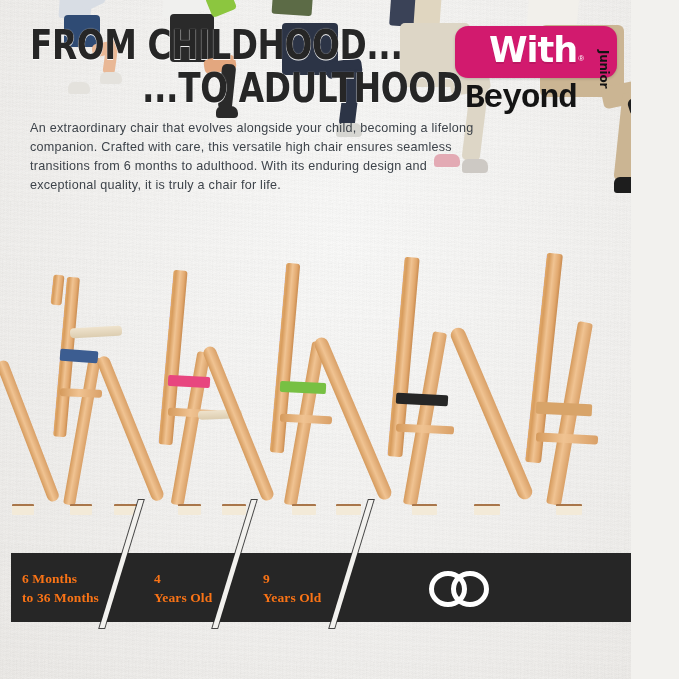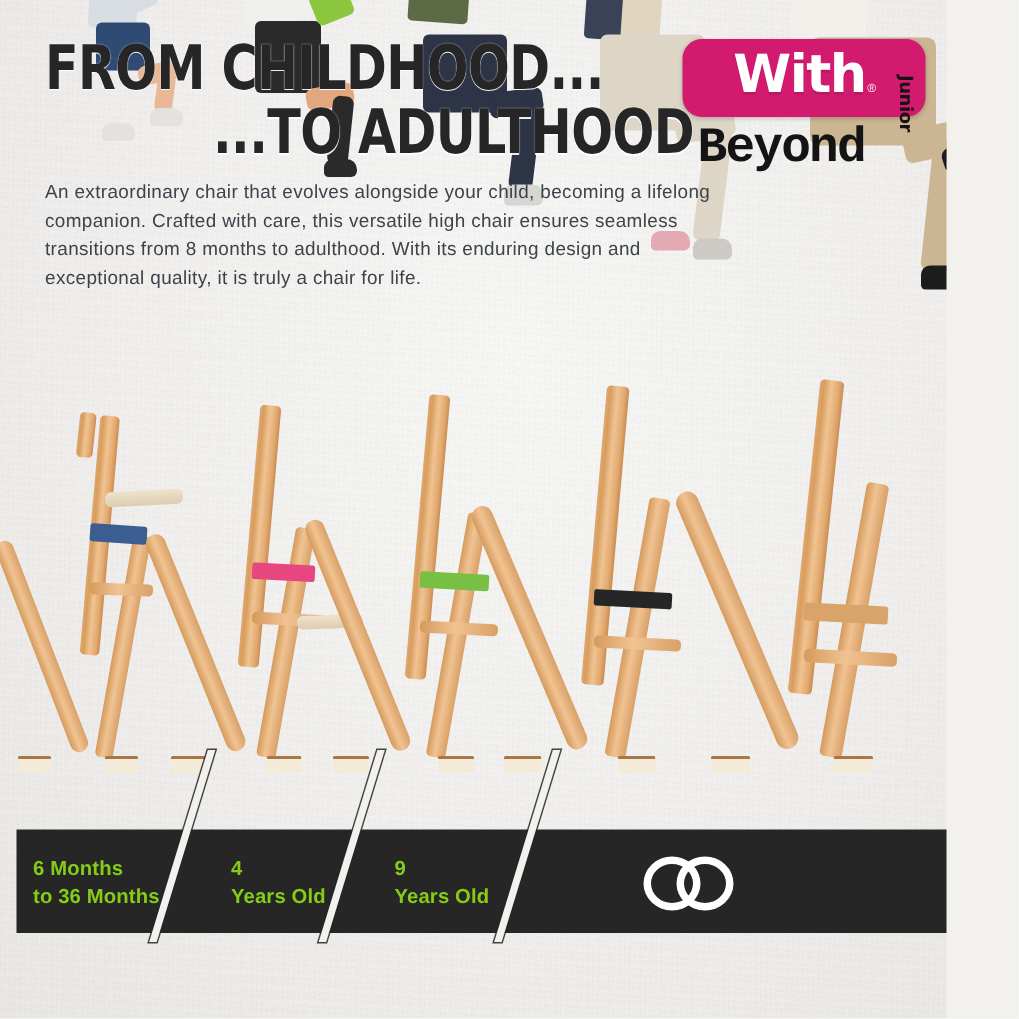--- a/index.html
+++ b/index.html
@@ -90,22 +90,22 @@
   
   .p{position:absolute;}
   .torso{position:absolute;border-radius:6px 6px 3px 3px;}
   .arm{position:absolute;border-radius:5px;}
   .leg2{position:absolute;border-radius:5px;}
   .shoe{position:absolute;border-radius:6px 7px 4px 3px;}
 
   
   #timeline{position:absolute;left:11px;top:553px;width:657px;height:69px;background:#262626;z-index:5;}
   .tl-label{
-    position:absolute;color:#84cc16;
-    font-family:Liberation Sans, sans-serif;
+    position:absolute;color:#f97316;
+    font-family:Liberation Serif, serif;
     font-weight:bold;font-size:13.5px;line-height:1.42;
     letter-spacing:.1px;white-space:pre-line;
   }
   .slash{
     position:absolute;width:5px;background:#f2f1ee;z-index:6;
     transform:skewX(-17deg);
     box-shadow:0 0 0 1px rgba(38,38,38,.85);
   }
   #infinity{position:absolute;z-index:7;left:429px;top:571px;}
   .ring{position:absolute;width:28px;height:26px;border:5px solid #fff;border-radius:50%;}
@@ -113,21 +113,21 @@
 </head>
 <body>
 
 <div id="poster">
 
   <div id="headline">
     <div class="hl hl1">FROM CHILDHOOD...</div>
     <div class="hl hl2">...TO ADULTHOOD</div>
   </div>
 
-  <p id="para">An extraordinary chair that evolves alongside your child, becoming a lifelong companion. Crafted with care, this versatile high chair ensures seamless transitions from 8 months to adulthood. With its enduring design and exceptional quality, it is truly a chair for life.</p>
+  <p id="para">An extraordinary chair that evolves alongside your child, becoming a lifelong companion. Crafted with care, this versatile high chair ensures seamless transitions from 6 months to adulthood. With its enduring design and exceptional quality, it is truly a chair for life.</p>
 
   <div id="logo">
     <div class="logo-pill" style="background:#d21a6e;">
       <span class="logo-word">With</span>
       <span class="logo-reg" style="color:#fff;position:relative;top:6px;left:1px;">®</span>
     </div>
     <div class="logo-row2">
       <span class="logo-beyond">Beyond</span>
       <span class="logo-junior">Junior</span>
     </div>

